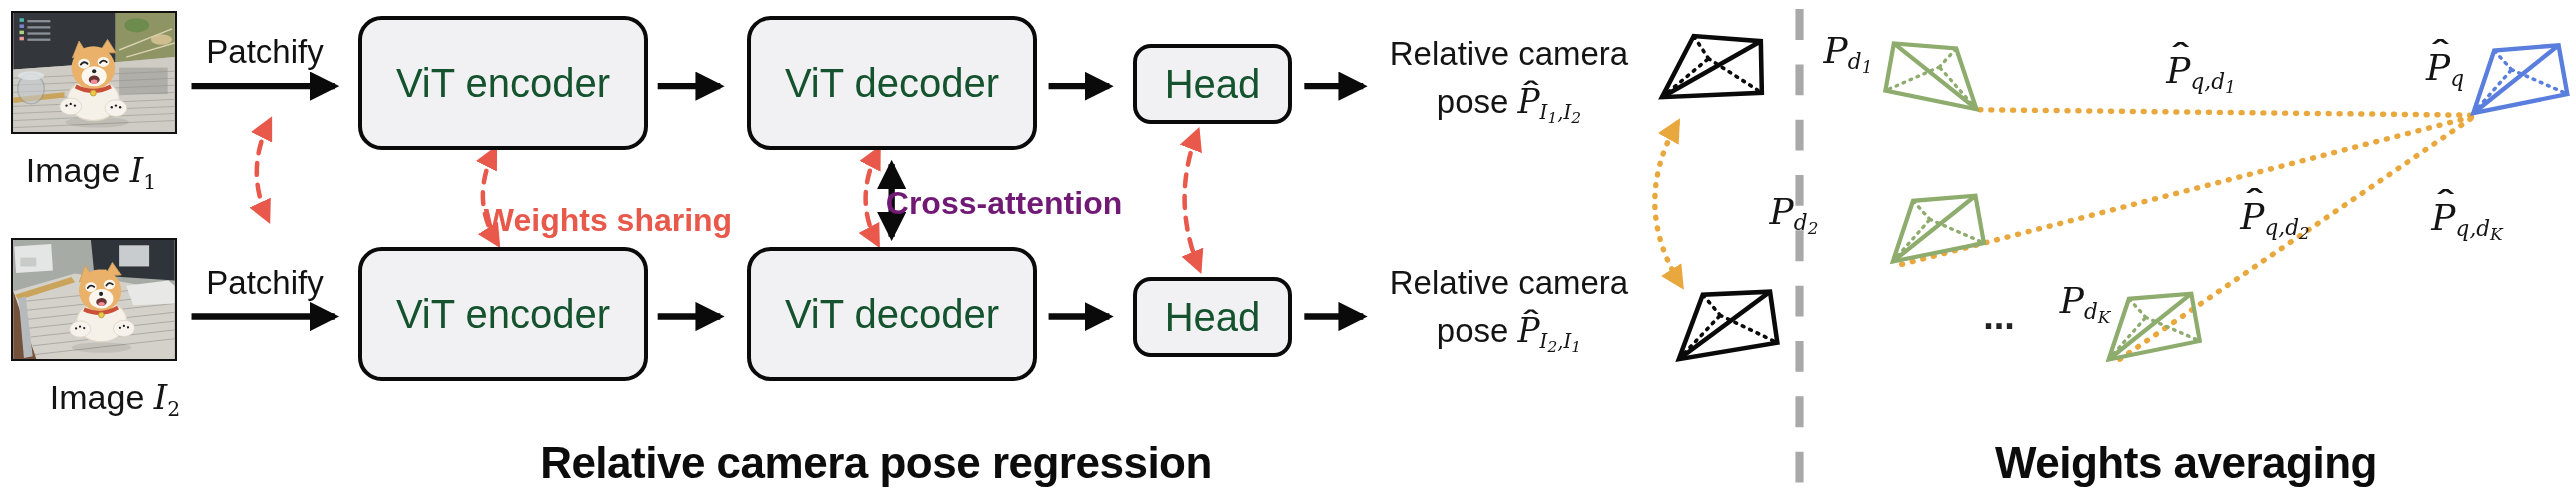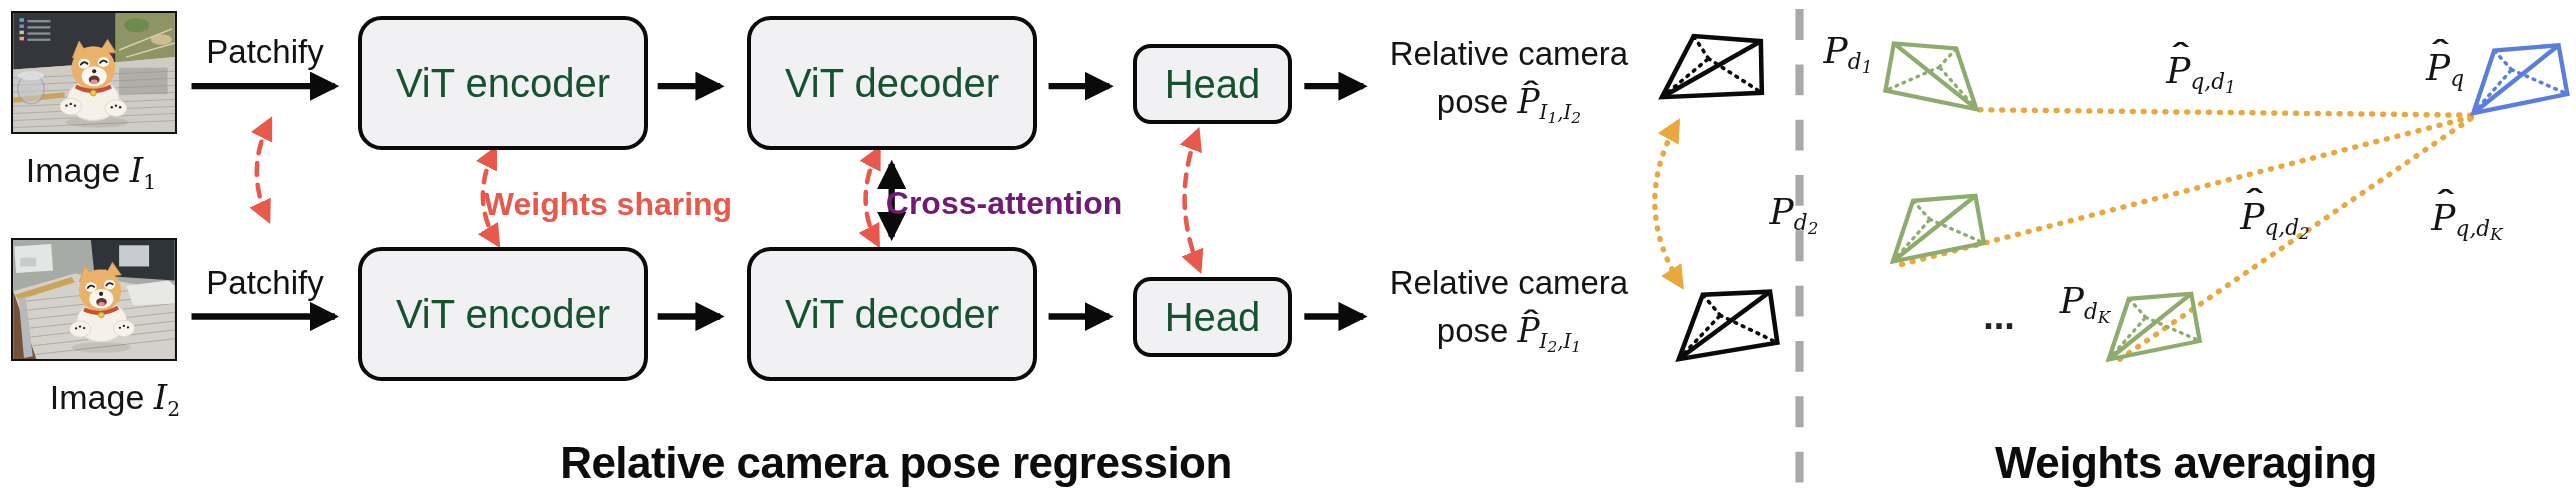--- a/index.html
+++ b/index.html
@@ -15,21 +15,21 @@
            display:flex; align-items:center; justify-content:center;
            font-size:40px; color:#14532d; box-sizing:border-box; }
   .headbox { border-radius:18px; }
 
   
   .photo { position:absolute; width:166px; height:123px; border:2.7px solid #111; box-sizing:border-box; overflow:hidden; background:#b9b5ad; }
   .photo svg { display:block; width:100%; height:100%; }
 
   
   .patchify { font-size:33px; }
-  .accent-red { color:#e8584b; font-weight:bold; font-size:32px; }
+  .accent-red { color:#e8584b; font-weight:bold; font-size:32px;margin-top:16px; }
   .accent-black { color:#701a75; font-weight:bold; font-size:32px; }
   .caption { font-weight:bold; font-size:44px; letter-spacing:-0.5px; color:#0c0c0c; }
   .pose-block { text-align:center; font-size:33px; line-height:48px; color:#141414; }
   .img-label { font-size:34px; color:#141414; }
   .iword { font-family:"Liberation Sans",sans-serif; }
 
   
   .math { font-family:"DejaVu Serif", serif; font-style:italic; color:#141414; }
   .mlabel { font-size:36px; }
   .mbase { position:relative; display:inline-block; }
@@ -233,21 +233,21 @@
       <span class="pose-prefix">pose</span><span class="math"><span class="mbase"><span class="mhat">ˆ</span><span>P</span></span><span class="msub"><span>I</span><span class="mss">1</span><span>,I</span><span class="mss">2</span></span></span>
     </div>
   </div>
   <div class="abs ctr pose-block" style="left:1509px; top:315px;">
     <div>Relative camera</div>
     <div>
       <span class="pose-prefix">pose</span><span class="math"><span class="mbase"><span class="mhat">ˆ</span><span>P</span></span><span class="msub"><span>I</span><span class="mss">2</span><span>,I</span><span class="mss">1</span></span></span>
     </div>
   </div>
 
-  <div class="abs ctr caption" style="left:896px;  top:463px;">Relative camera pose regression</div>
+  <div class="abs ctr caption" style="left:876px;  top:463px;">Relative camera pose regression</div>
   <div class="abs ctr caption" style="left:2186px; top:463px;">Weights averaging</div>
 
   <div class="abs ctr mlabel" style="left:1848px; top:54px;">
     <span class="math"><span class="mbase"><span class="mhat"></span><span>P</span></span><span class="msub"><span>d</span><span class="mss">1</span></span></span>
   </div>
   <div class="abs ctr mlabel" style="left:1794px; top:215px;">
     <span class="math"><span class="mbase"><span class="mhat"></span><span>P</span></span><span class="msub"><span>d</span><span class="mss">2</span></span></span>
   </div>
   <div class="abs ctr mlabel" style="left:2085px; top:304px;">
     <span class="math"><span class="mbase"><span class="mhat"></span><span>P</span></span><span class="msub"><span>d</span><span class="mss">K</span></span></span>

